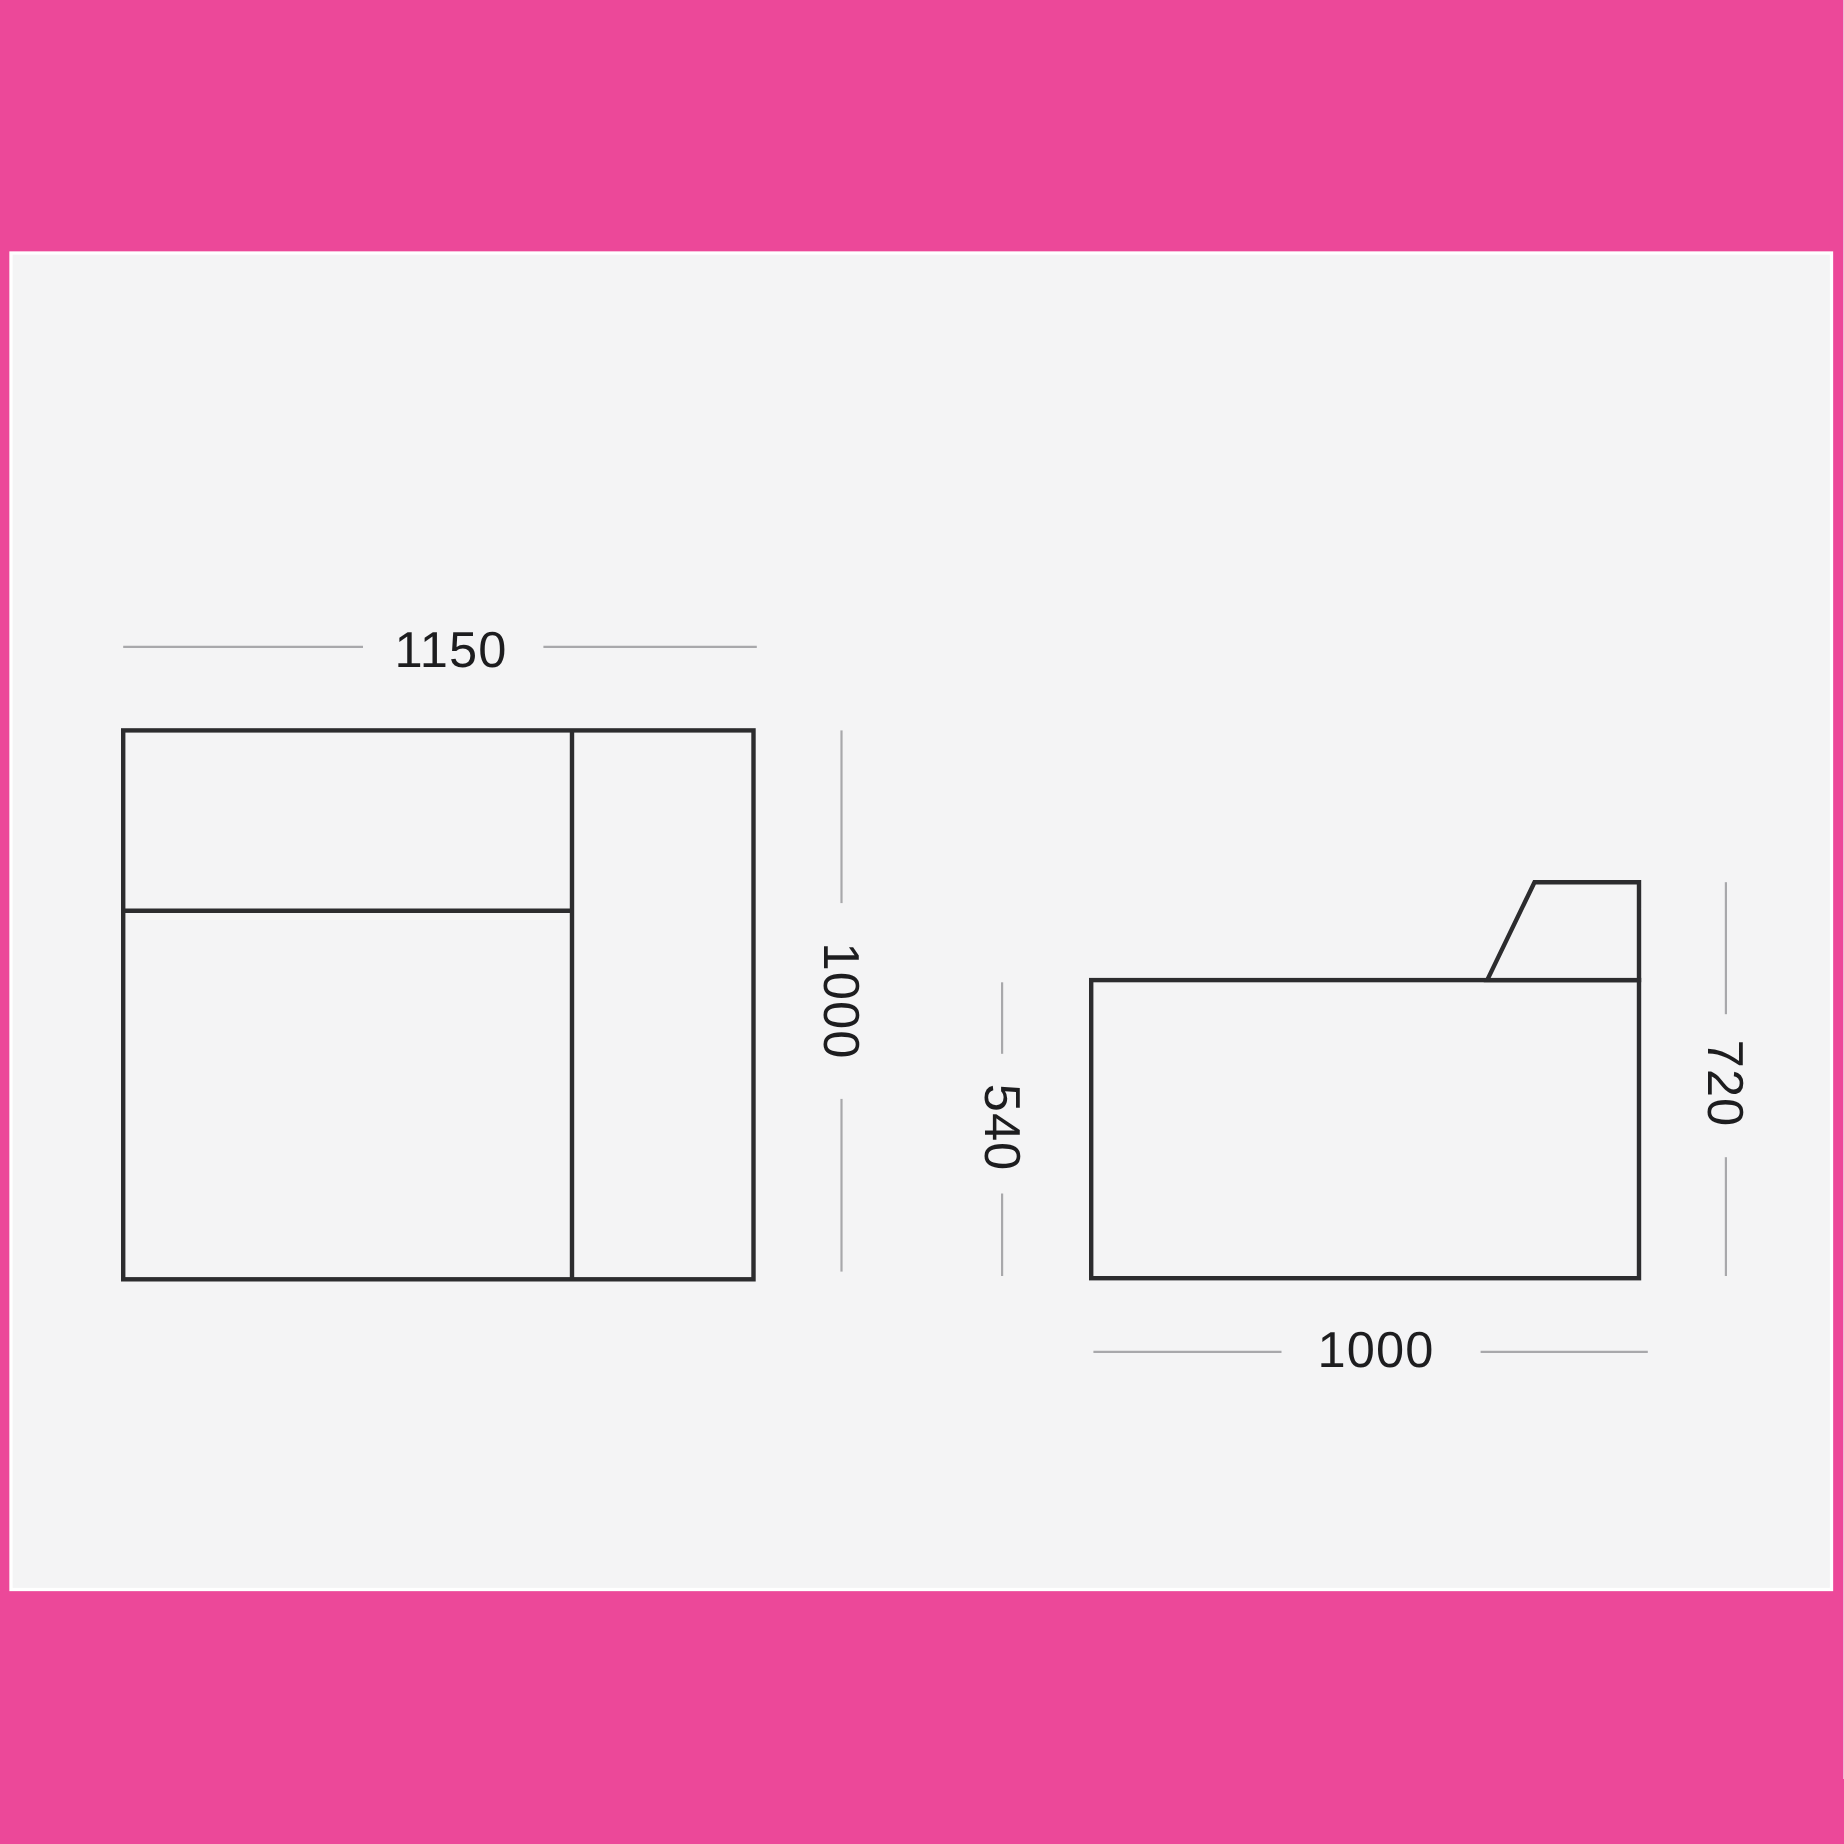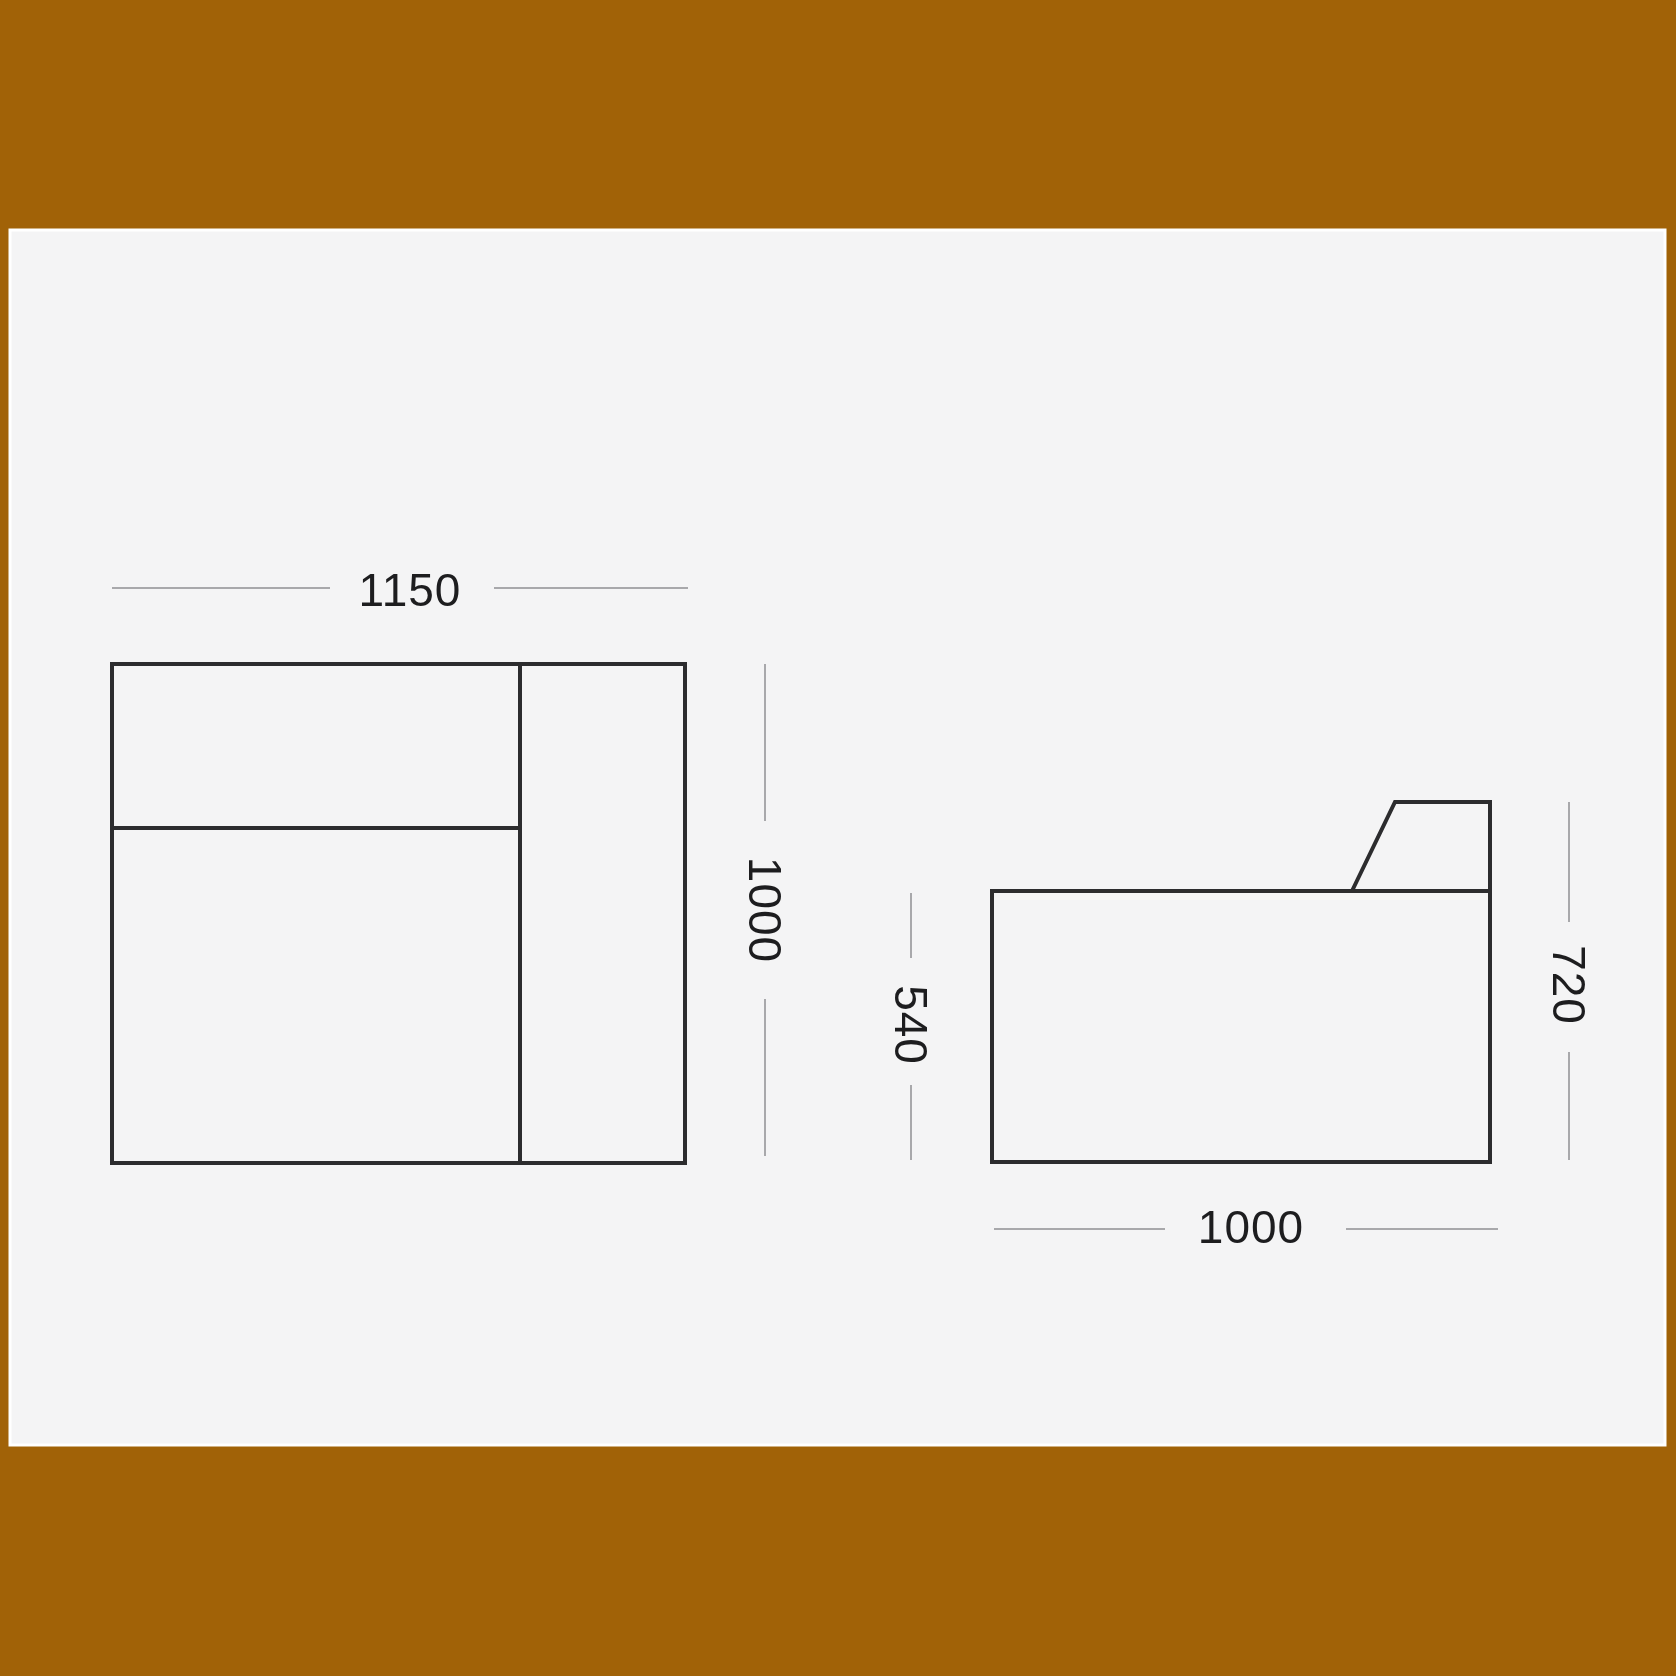--- a/index.html
+++ b/index.html
@@ -4,21 +4,21 @@
 <style>
   html, body {
     margin: 0;
     padding: 0;
     background: #f6f6f7;
   }
   .canvas {
     position: relative;
     width: 1676px;
     height: 1676px;
-    background: #a16207;
+    background: #ec4899;
     font-family: "Liberation Sans", sans-serif;
     overflow: hidden;
   }
   svg { display: block; }
   .outline {
     fill: none;
     stroke: #2c2c2e;
     stroke-width: 4;
   }
   .dimline {

